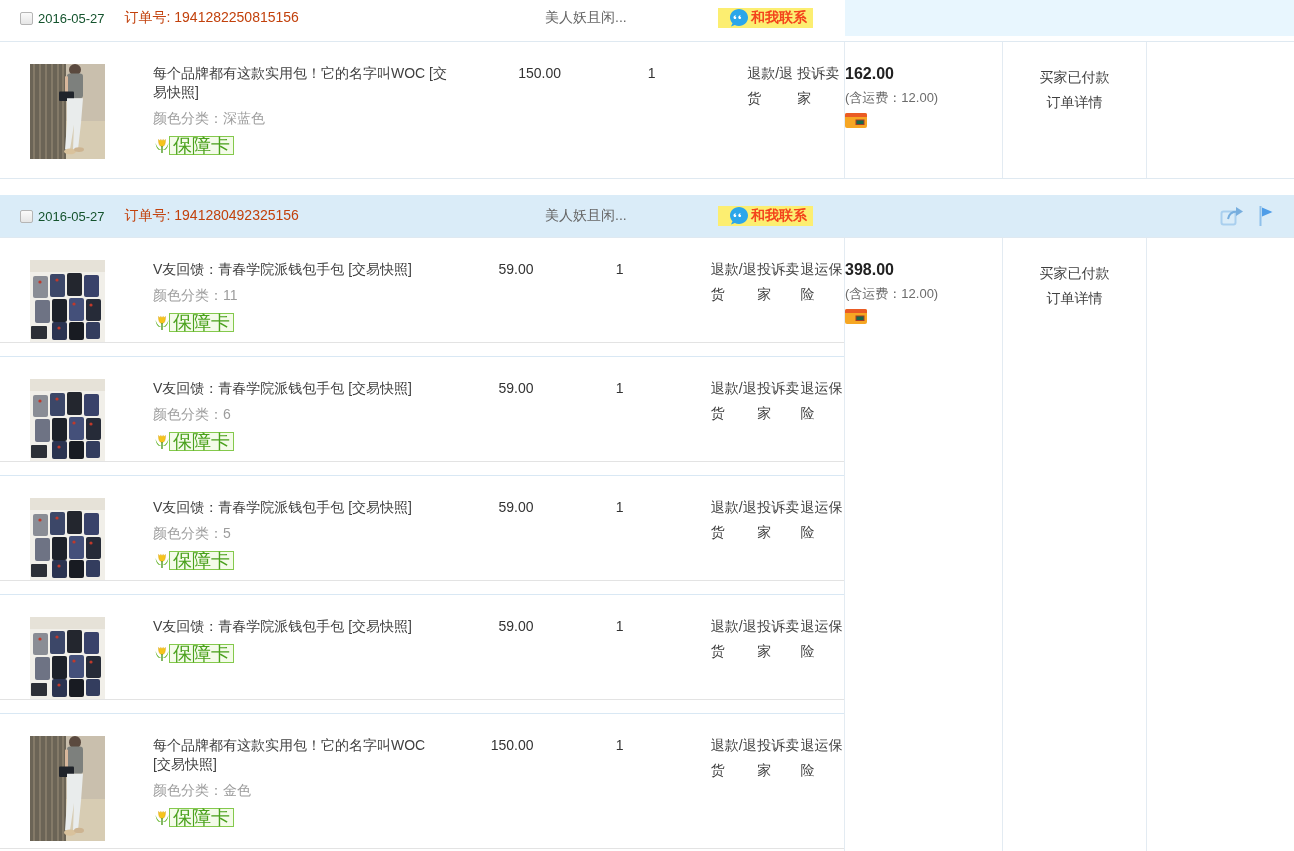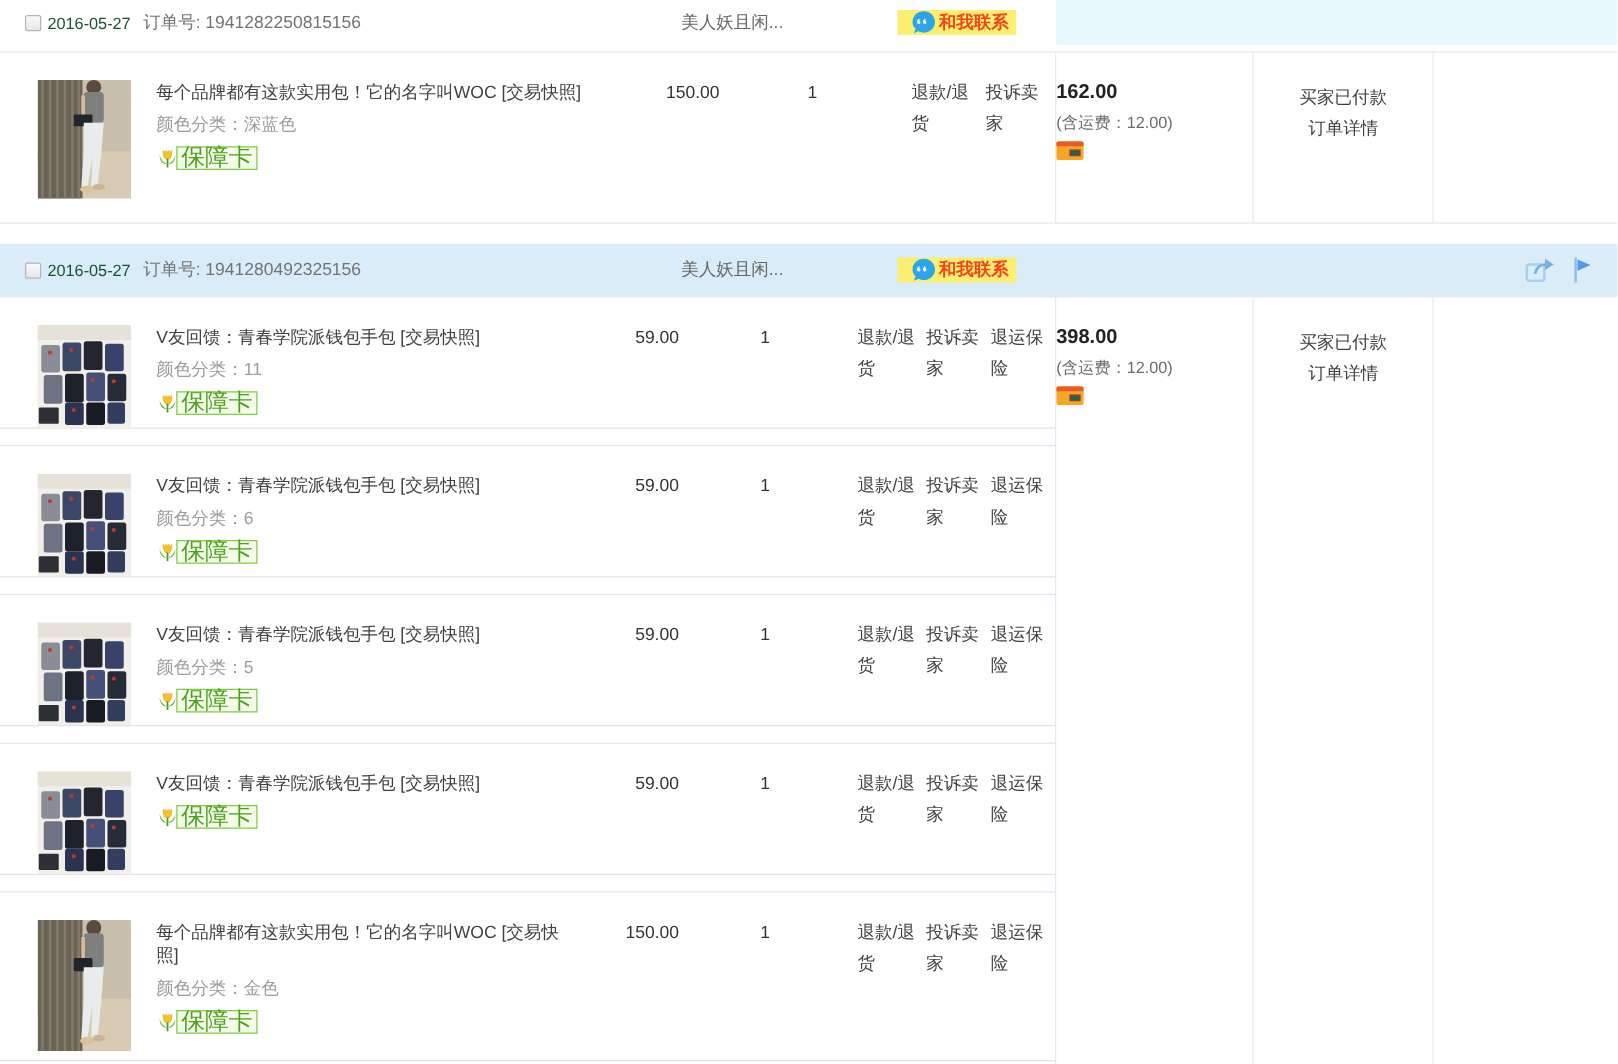--- a/index.html
+++ b/index.html
@@ -8,40 +8,40 @@
 
   .page { position:relative; width:1294px; height:851px; }
 
   
   .order-header { position:relative; height:36px; display:flex; align-items:center; padding-left:20px; }
   .order-header.band { height:42px; background:#daecf8; }
   .hdr-right-patch { position:absolute; left:845px; right:0; top:0; height:36px; background:#e8f6fe; }
   .checkbox { width:13px; height:13px; border:1px solid #b5b5b5; border-radius:2px;
     background:linear-gradient(#fafafa,#e6e6e6); display:inline-block; flex:none; }
   .hdr-date { font-weight:normal; font-size:13px; color:#14532d; margin-left:5px; position:relative; }
-  .hdr-no { margin-left:10px; color:#737373; position:relative; }
+  .hdr-no { margin-left:20px; color:#c2410c; position:relative; }
   .hdr-seller { position:absolute; left:545px; color:#666; cursor:pointer; }
   .contact-badge { position:absolute; left:718px; display:inline-flex; align-items:center;
     background:#fcee71; padding:1px 6px 1px 12px; cursor:pointer; }
   .contact-badge svg { margin:-2px 2px -2px -1px; }
   .contact-badge .contact-label { color:#f3441c; font-weight:bold; font-size:14px; }
   .hdr-icons { position:absolute; right:20px; top:10px; display:flex; gap:14px; }
   .hdr-icons .icon { cursor:pointer; }
 
   
   .order-table { display:grid; grid-template-columns:845px 158px 144px auto;
     border-top:1px solid #dfe9f1; }
   .order-table.closed { border-bottom:1px solid #dfe9f1; }
   .order1 .order-table { margin-top:5px; }
   .col-items  { border-right:1px solid #e3ebf2; }
   .col-total  { border-right:1px solid #e3ebf2; text-align:left; padding-top:23px; }
   .col-status { border-right:1px solid #e3ebf2; text-align:center; padding-top:23px; }
   .col-extra  { }
 
-  .item { display:flex; padding:22px 0 0 30px; }
+  .item { display:flex; padding:22px 0 0 30px;gap:28px; }
   .item.h-one    { height:136px; }
   .item.h-wallet { height:104px; }
   .item.h-last   { height:134px; }
   .sep { height:15px; border-top:1px solid #e3e3e3; border-bottom:1px solid #d9e8f4; }
   .sep.tail { border-bottom:none; }
 
   .photo { width:75px; flex:none; cursor:pointer; }
   .photo svg { display:block; width:75px; }
   .info { margin-left:20px; width:355px; }
   .title { line-height:19px; color:#404040; cursor:pointer; }

